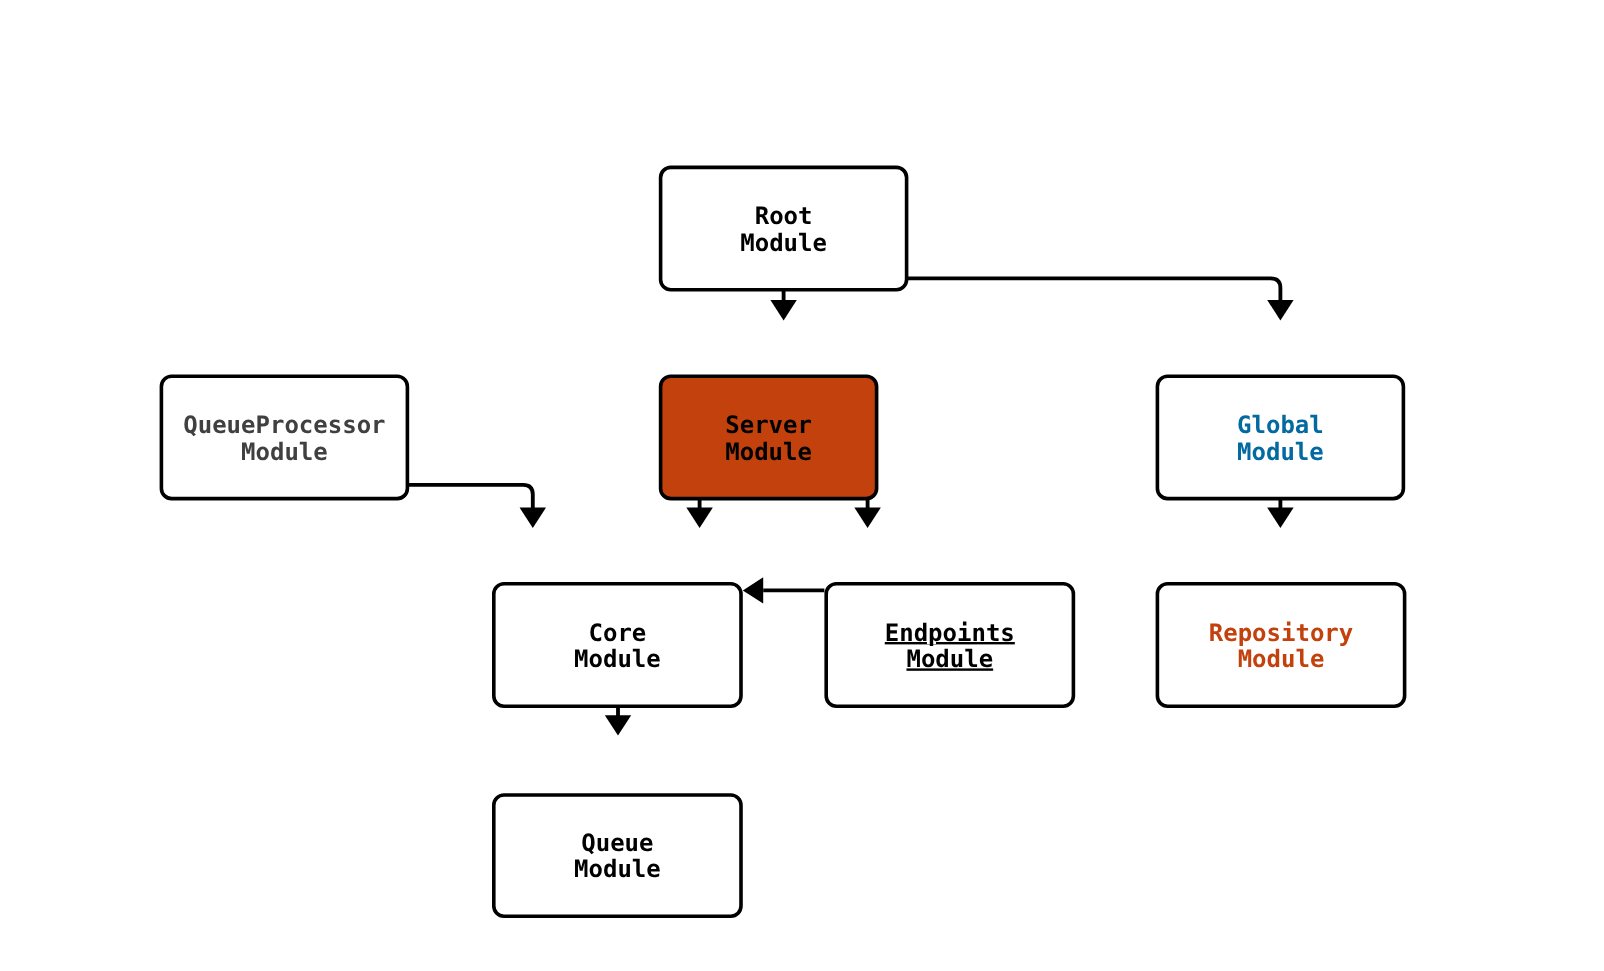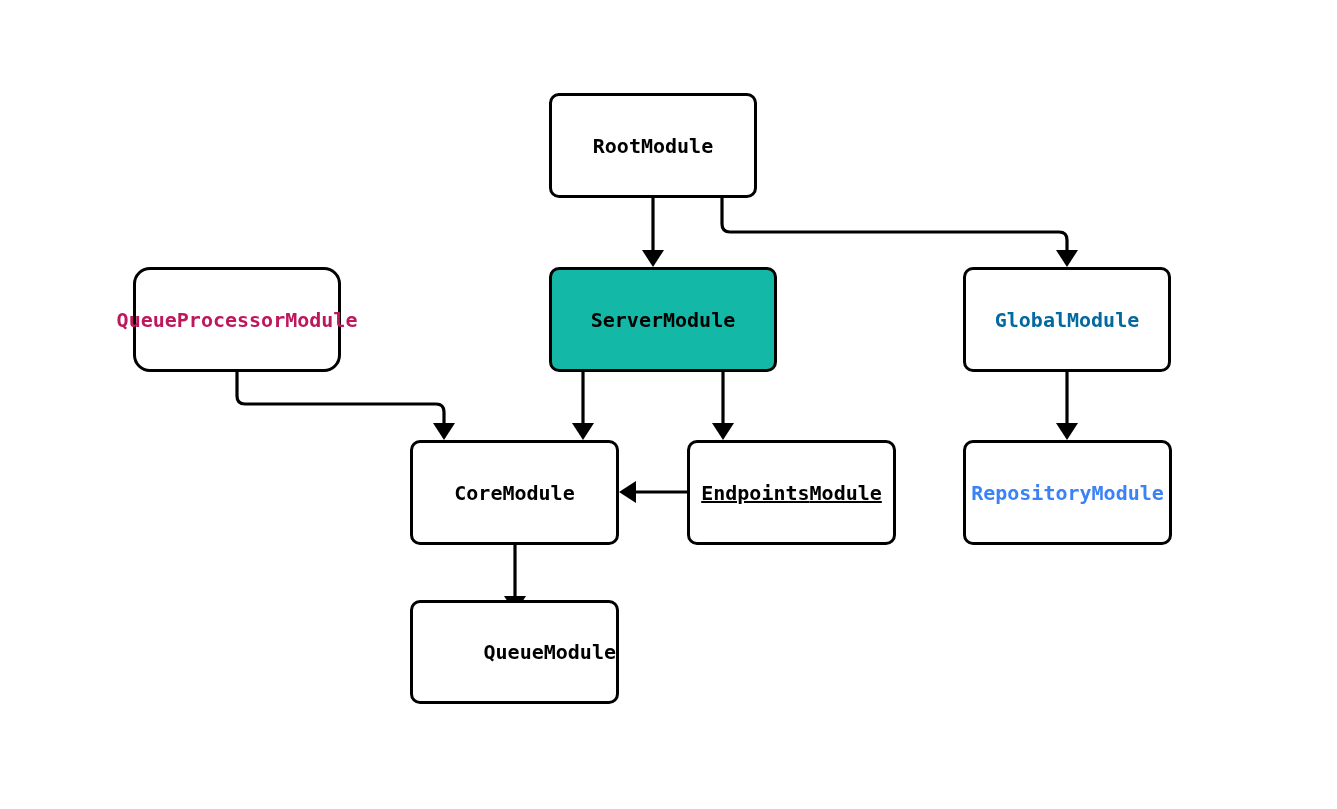--- a/index.html
+++ b/index.html
@@ -22,28 +22,29 @@
     width: 1337px;
     height: 809px;
   }
   .node {
     position: absolute;
     box-sizing: border-box;
     background: #ffffff;
     border: 3px solid #000000;
     border-radius: 10px;
     display: flex;
-    flex-direction: row;
+    flex-direction: column;
     align-items: center;
     justify-content: center;
     text-align: center;
     font-weight: bold;
     font-size: 20px;
     line-height: 22px;
     color: #000000;
+    margin-top: 45px;
   }
   .edge-path {
     fill: none;
     stroke: #000000;
     stroke-width: 3.2px;
   }
   .arrowhead {
     fill: #000000;
     stroke: none;
   }
@@ -84,41 +85,41 @@
       <g>
         <path class="edge-path" stroke="#000000" d="M 515 545 L 515 597"></path>
         <polygon class="arrowhead" fill="#000000" points="504,596 526,596 515,613"></polygon>
       </g>
     </svg>
 
 <div class="node" style="left: 549px; top: 93px; width: 208px; height: 105px; background: rgb(255, 255, 255); border-color: rgb(0, 0, 0); color: rgb(0, 0, 0);">
       <span>Root</span>
       <span>Module</span>
     </div>
-    <div class="node" style="left: 133px; top: 267px; width: 208px; height: 105px; background: rgb(255, 255, 255); border-color: rgb(0, 0, 0); color: #be185d; border-radius: 17px;">
+    <div class="node" style="left: 133px; top: 267px; width: 208px; height: 105px; background: rgb(255, 255, 255); border-color: rgb(0, 0, 0); color: #404040;">
       <span>QueueProcessor</span>
       <span>Module</span>
     </div>
-    <div class="node" style="left: 549px; top: 267px; width: 228px; height: 105px; background: #14b8a6; border-color: rgb(0, 0, 0); color: rgb(0, 0, 0); text-align: right;">
+    <div class="node" style="left: 549px; top: 267px; width: 183px; height: 105px; background: #c2410c; border-color: rgb(0, 0, 0); color: rgb(0, 0, 0); text-align: right;">
       <span>Server</span>
       <span>Module</span>
     </div>
     <div class="node" style="left: 963px; top: 267px; width: 208px; height: 105px; background: rgb(255, 255, 255); border-color: rgb(0, 0, 0); color: #0369a1;">
       <span>Global</span>
       <span>Module</span>
     </div>
     <div class="node" style="left: 410px; top: 440px; width: 209px; height: 105px; background: rgb(255, 255, 255); border-color: rgb(0, 0, 0); color: rgb(0, 0, 0); justify-content: center;">
       <span>Core</span>
       <span>Module</span>
     </div>
     <div class="node" style="left: 687px; top: 440px; width: 209px; height: 105px; background: rgb(255, 255, 255); border-color: rgb(0, 0, 0); color: rgb(0, 0, 0); text-decoration: underline;">
       <span>Endpoints</span>
       <span>Module</span>
     </div>
-    <div class="node" style="left: 963px; top: 440px; width: 209px; height: 105px; background: rgb(255, 255, 255); border-color: rgb(0, 0, 0); color: #3b82f6;">
+    <div class="node" style="left: 963px; top: 440px; width: 209px; height: 105px; background: rgb(255, 255, 255); border-color: rgb(0, 0, 0); color: #c2410c;">
       <span>Repository</span>
       <span>Module</span>
     </div>
-    <div class="node" style="left: 410px; top: 600px; width: 209px; height: 104px; background: rgb(255, 255, 255); border-color: rgb(0, 0, 0); color: rgb(0, 0, 0); justify-content: flex-end;">
+    <div class="node" style="left: 410px; top: 616px; width: 209px; height: 104px; background: rgb(255, 255, 255); border-color: rgb(0, 0, 0); color: rgb(0, 0, 0);">
       <span>Queue</span>
       <span>Module</span>
     </div>
   </div>
 
 </body></html>

